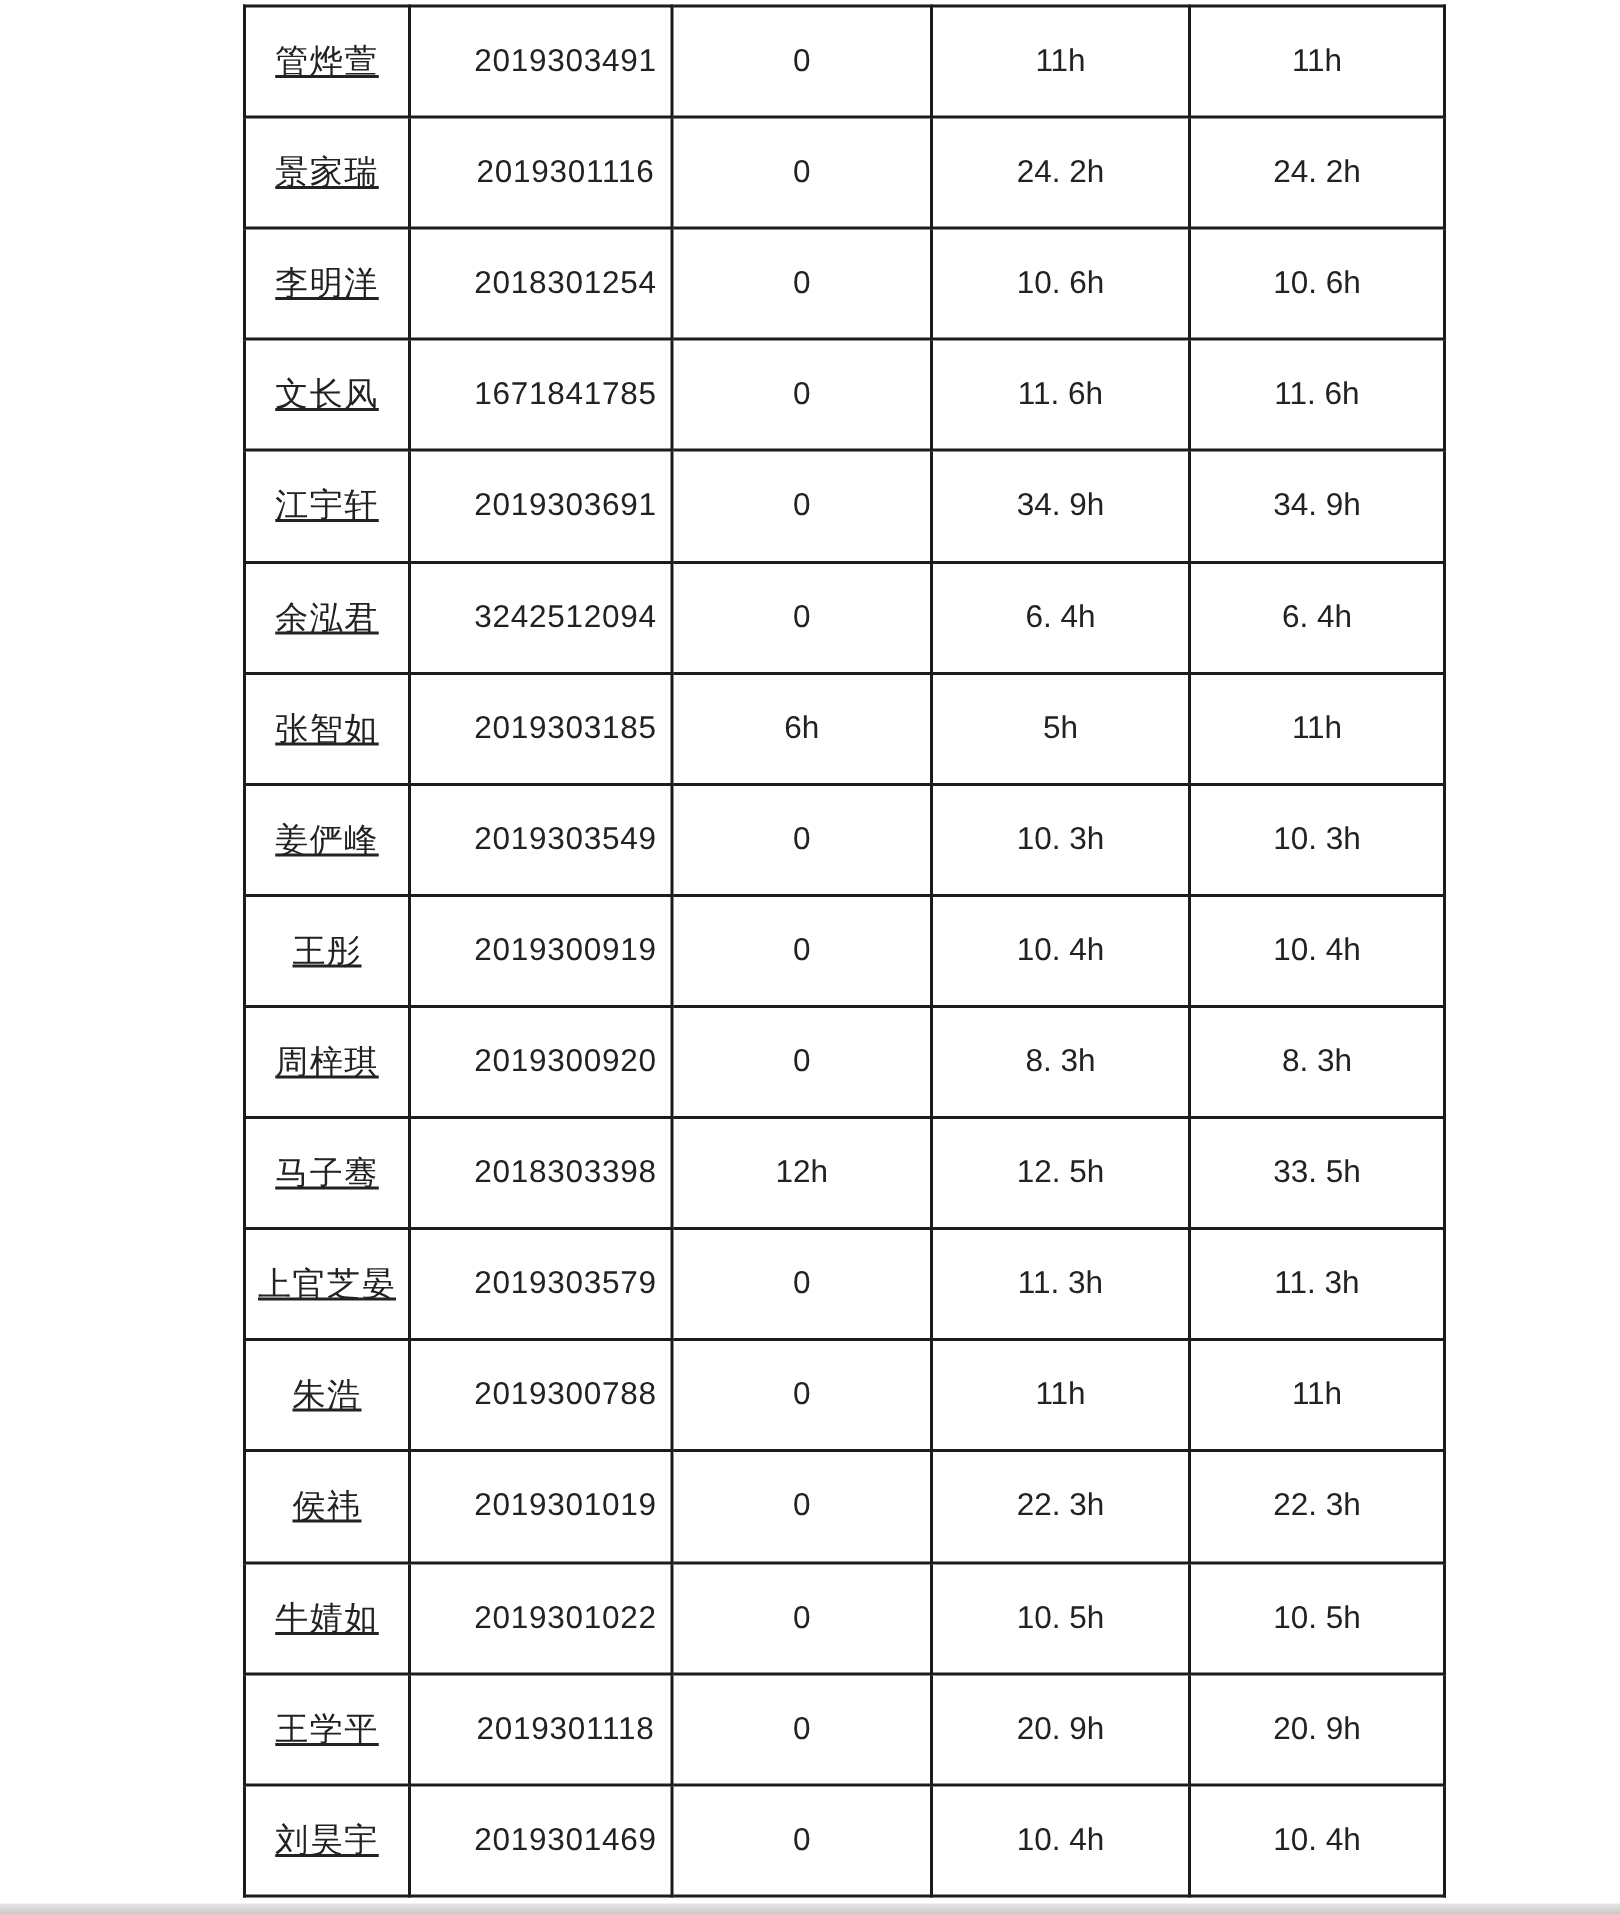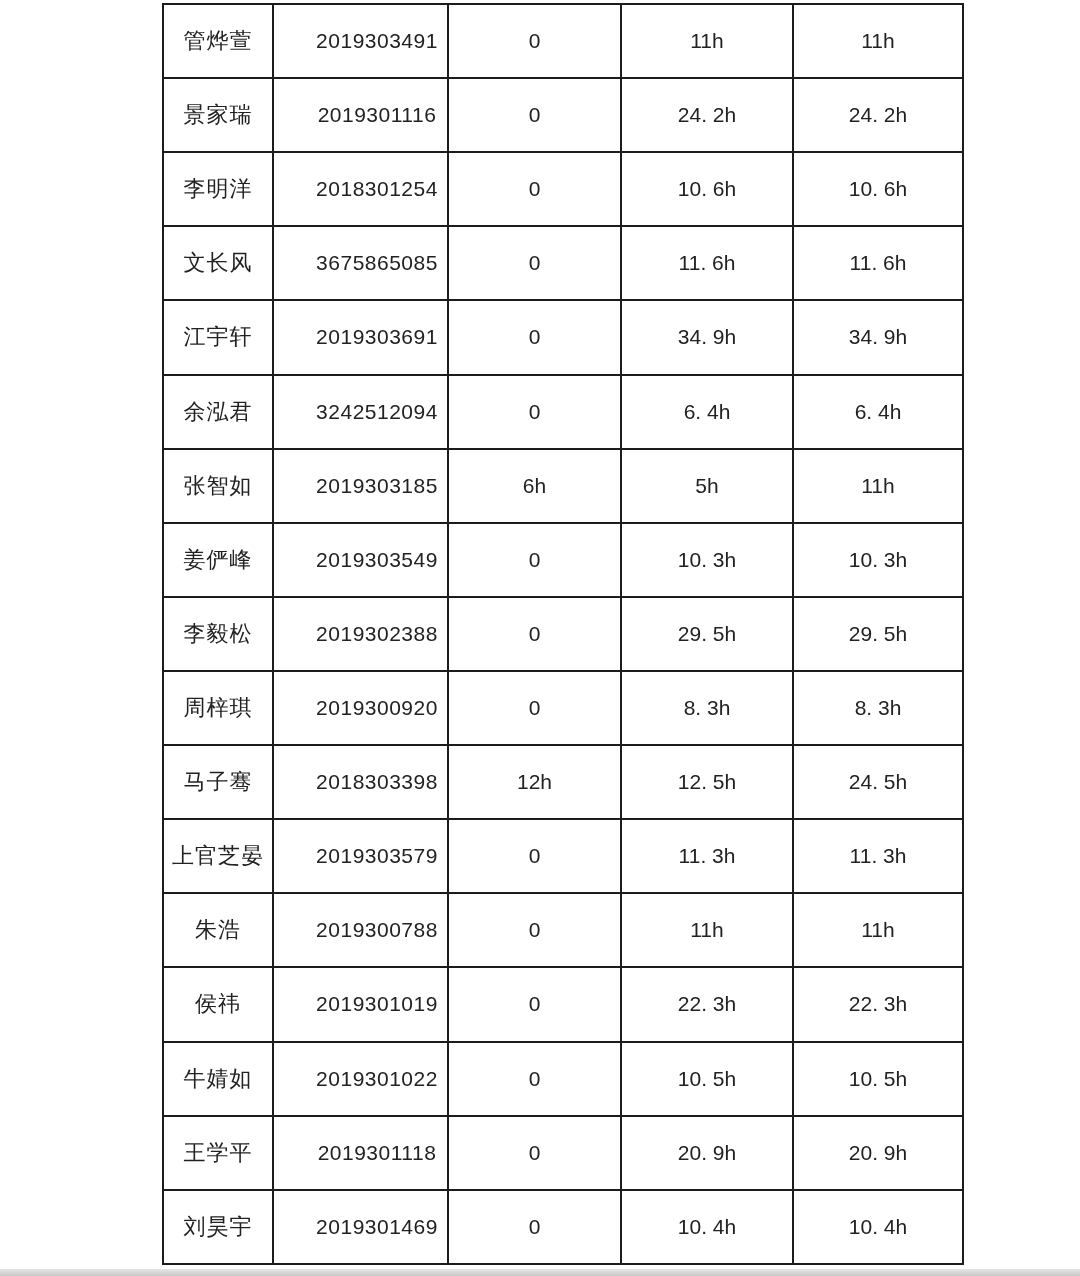--- a/index.html
+++ b/index.html
@@ -29,20 +29,21 @@
     vertical-align: middle;
     font-size: 21px;
     color: #222222;
     white-space: nowrap;
     overflow: hidden;
     padding: 0;
   }
   .doc-table td.name-col {
     font-size: 22px;
     letter-spacing: 1px;
+    text-decoration: underline;
   }
   .doc-table td.id-col {
     letter-spacing: 0.5px;
     padding-left: 33px;
   }
   .bottom-bar {
     position: absolute;
     left: 0;
     bottom: 0;
     width: 1080px;
@@ -85,21 +86,21 @@
     <tr>
       <td class="name-col">李明洋</td>
       <td class="id-col">2018301254</td>
       <td>0</td>
       <td>10. 6h</td>
       <td>10. 6h</td>
     </tr>
 
     <tr>
       <td class="name-col">文长风</td>
-      <td class="id-col">3675865085</td>
+      <td class="id-col">1671841785</td>
       <td>0</td>
       <td>11. 6h</td>
       <td>11. 6h</td>
     </tr>
 
     <tr>
       <td class="name-col">江宇轩</td>
       <td class="id-col">2019303691</td>
       <td>0</td>
       <td>34. 9h</td>
@@ -123,44 +124,44 @@
     </tr>
 
     <tr>
       <td class="name-col">姜俨峰</td>
       <td class="id-col">2019303549</td>
       <td>0</td>
       <td>10. 3h</td>
       <td>10. 3h</td>
     </tr>
 
-
-    <tr>
-      <td class="name-col">李毅松</td>
-      <td class="id-col">2019302388</td>
-      <td>0</td>
-      <td>29. 5h</td>
-      <td>29. 5h</td>
-    </tr>
+    <tr>
+      <td class="name-col">王彤</td>
+      <td class="id-col">2019300919</td>
+      <td>0</td>
+      <td>10. 4h</td>
+      <td>10. 4h</td>
+    </tr>
+
 
     <tr>
       <td class="name-col">周梓琪</td>
       <td class="id-col">2019300920</td>
       <td>0</td>
       <td>8. 3h</td>
       <td>8. 3h</td>
     </tr>
 
 
     <tr>
       <td class="name-col">马子骞</td>
       <td class="id-col">2018303398</td>
       <td>12h</td>
       <td>12. 5h</td>
-      <td>24. 5h</td>
+      <td>33. 5h</td>
     </tr>
 
     <tr>
       <td class="name-col">上官芝晏</td>
       <td class="id-col">2019303579</td>
       <td>0</td>
       <td>11. 3h</td>
       <td>11. 3h</td>
     </tr>
 

